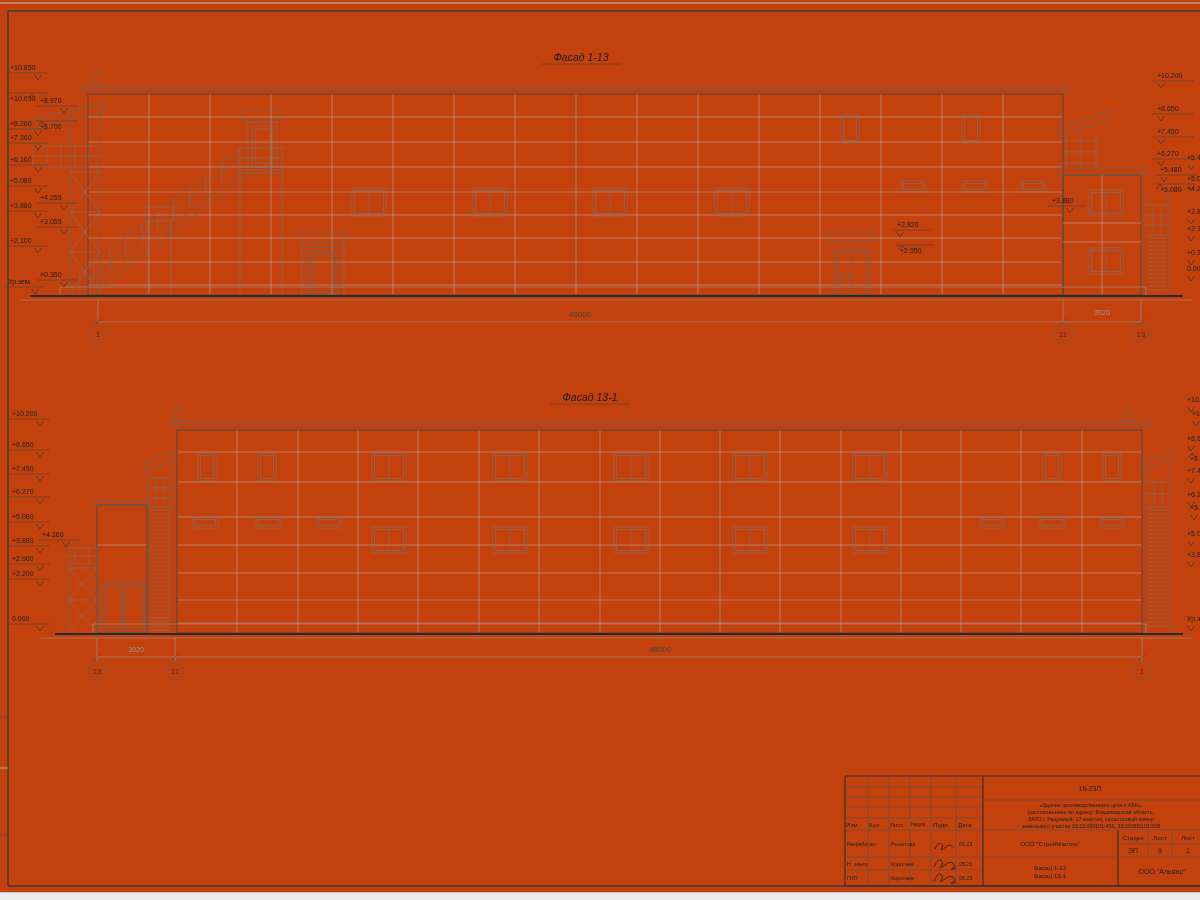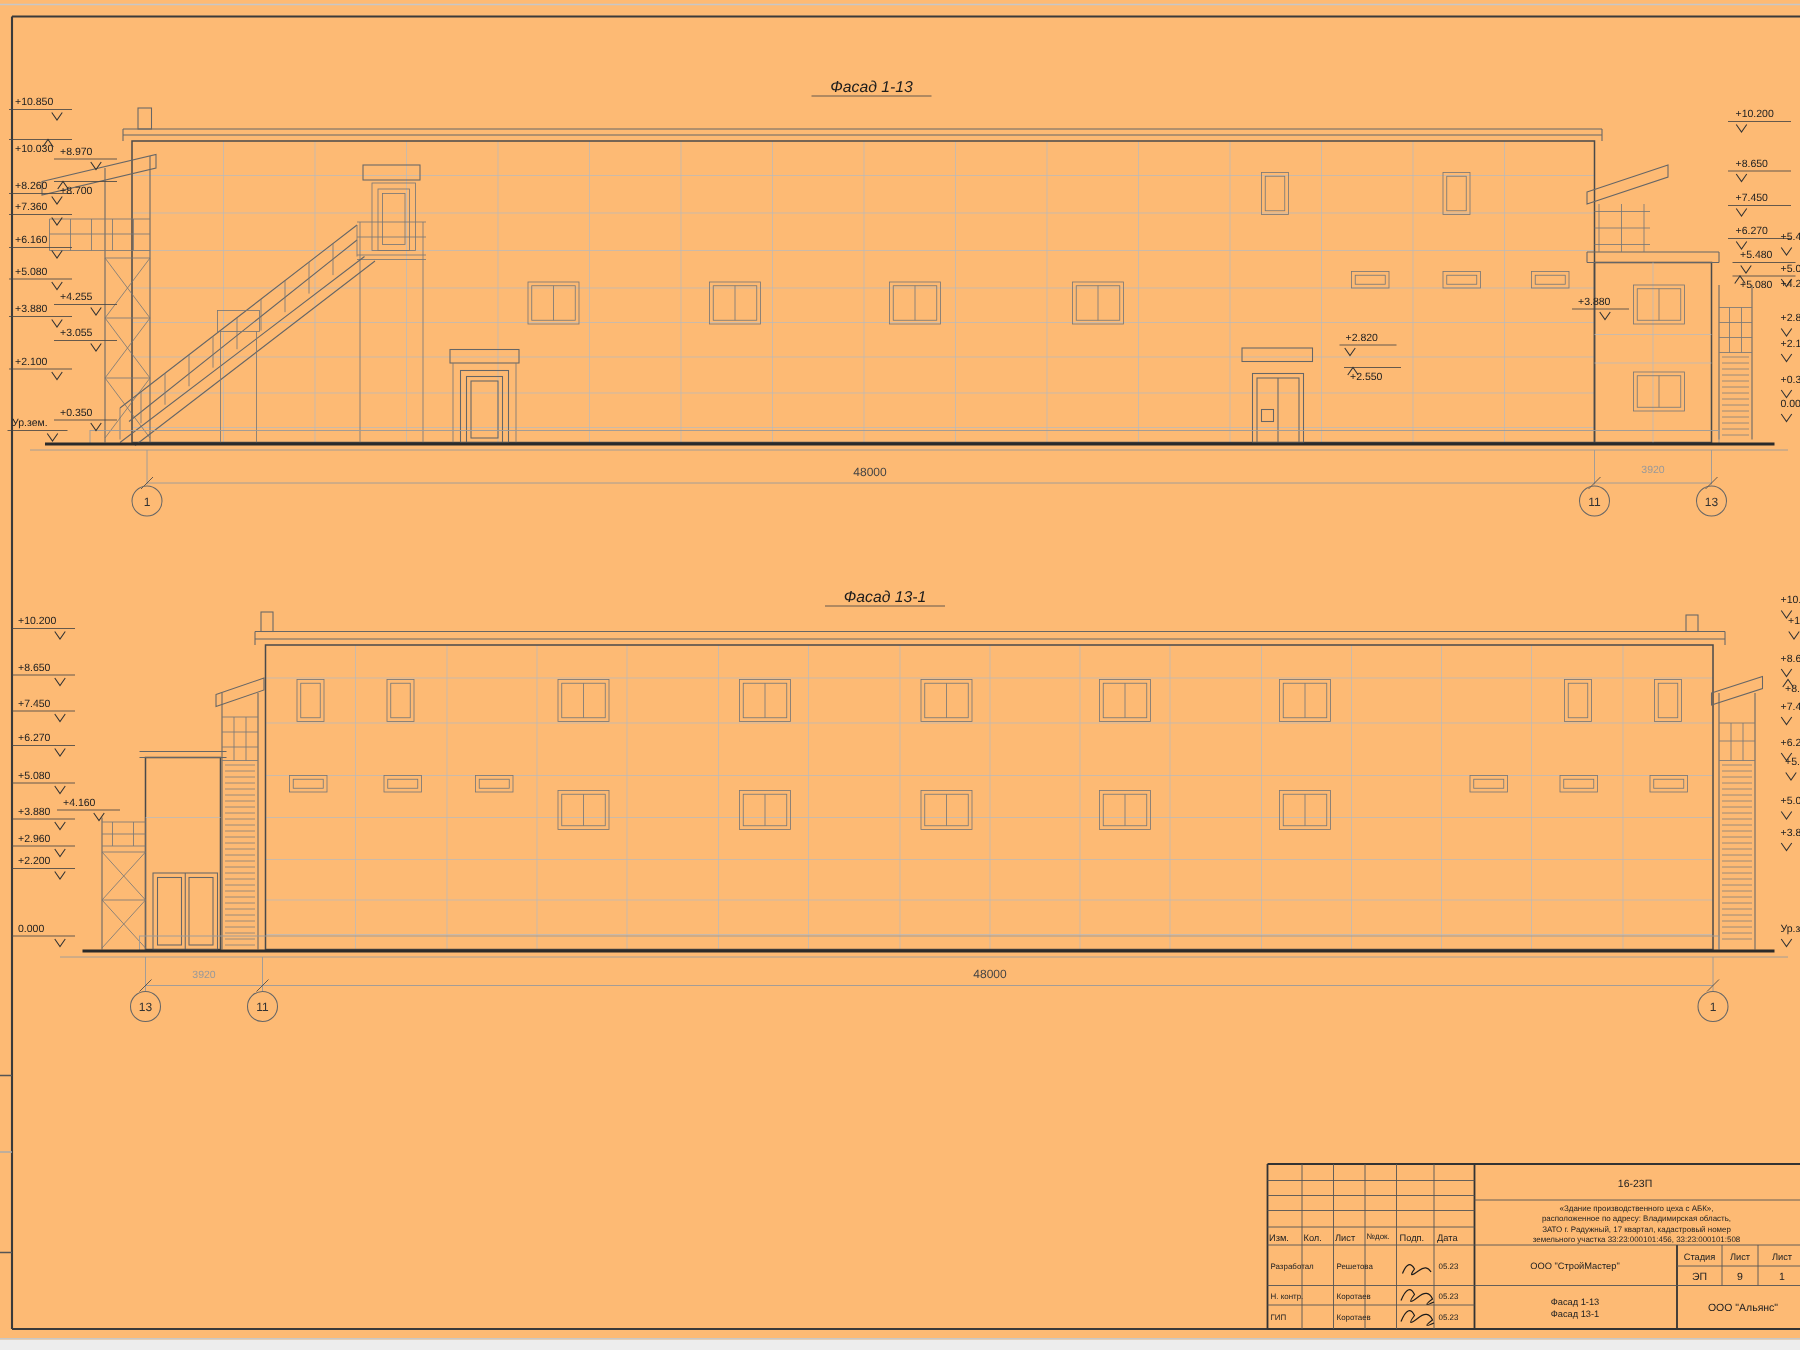--- a/index.html
+++ b/index.html
@@ -1,16 +1,16 @@
 <!DOCTYPE html>
 <html><head>
 <meta charset="utf-8">
 <style>
   html,body{margin:0;padding:0;background:#e8e8e8;}
-  #page{position:relative;width:1200px;height:900px;background:#fdba74;overflow:hidden;}
+  #page{position:relative;width:1200px;height:900px;background:#c2410c;overflow:hidden;}
   svg{position:absolute;left:0;top:0;}
   svg text{font-family:"Liberation Sans",sans-serif;fill:#222;}
   .e{font-size:7px;}
   .eg{font-size:7px;fill:#999;}
   .dim{font-size:8px;fill:#444;}
   .ttl{font-size:10.5px;font-style:italic;fill:#1c1c1c;}
   .ax{font-size:8px;fill:#333;}
   .tb6{font-size:6.2px;}
   .tb5{font-size:5.3px;}
   .tb7{font-size:7px;}

